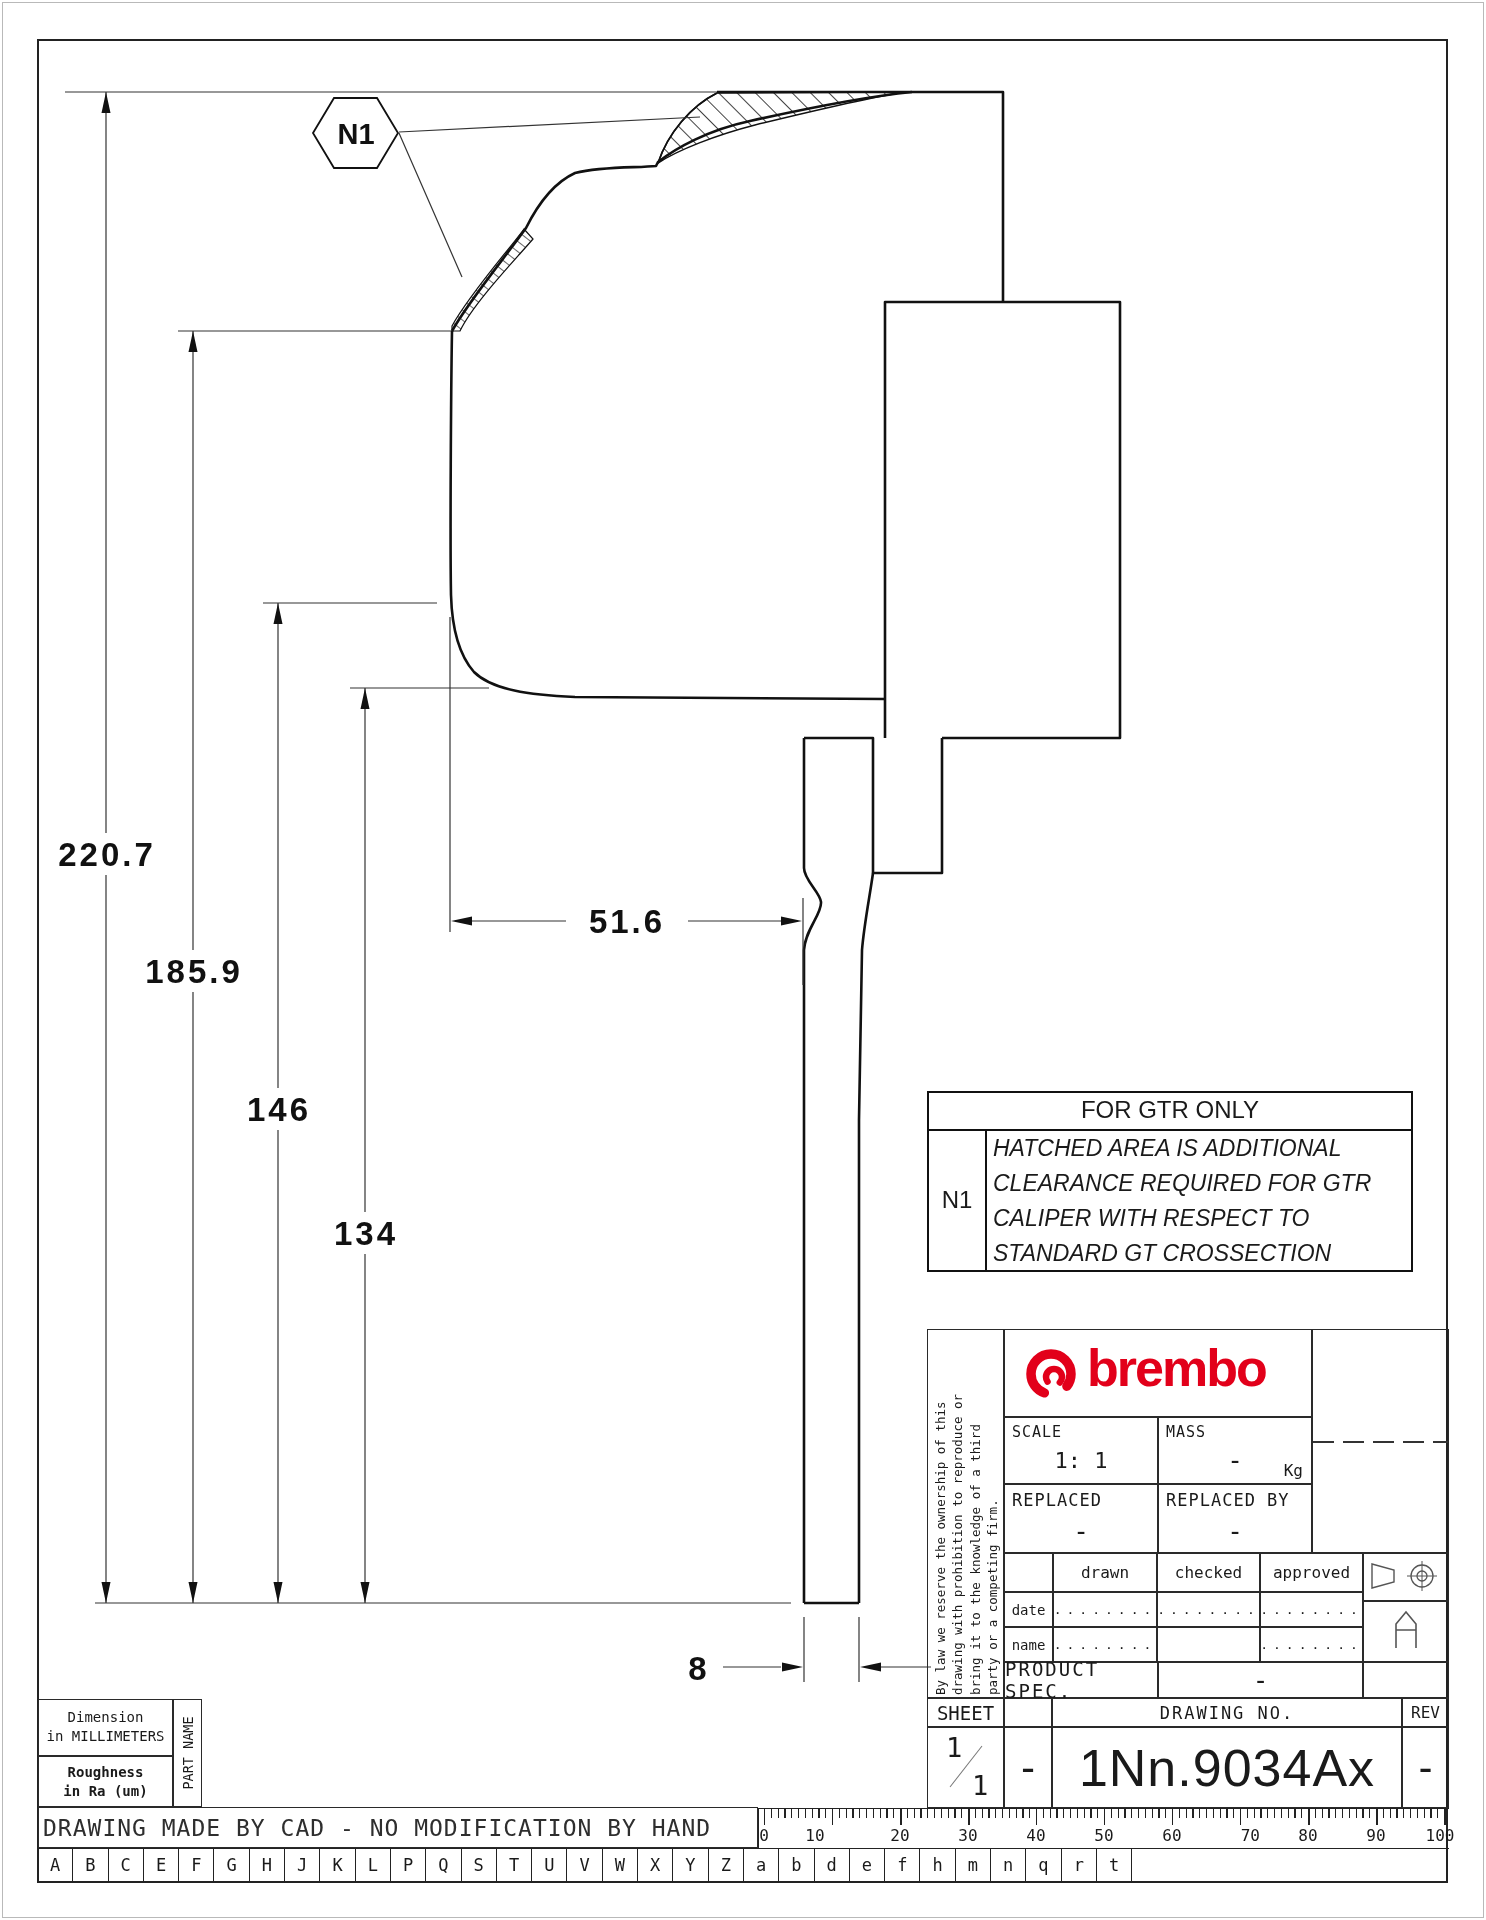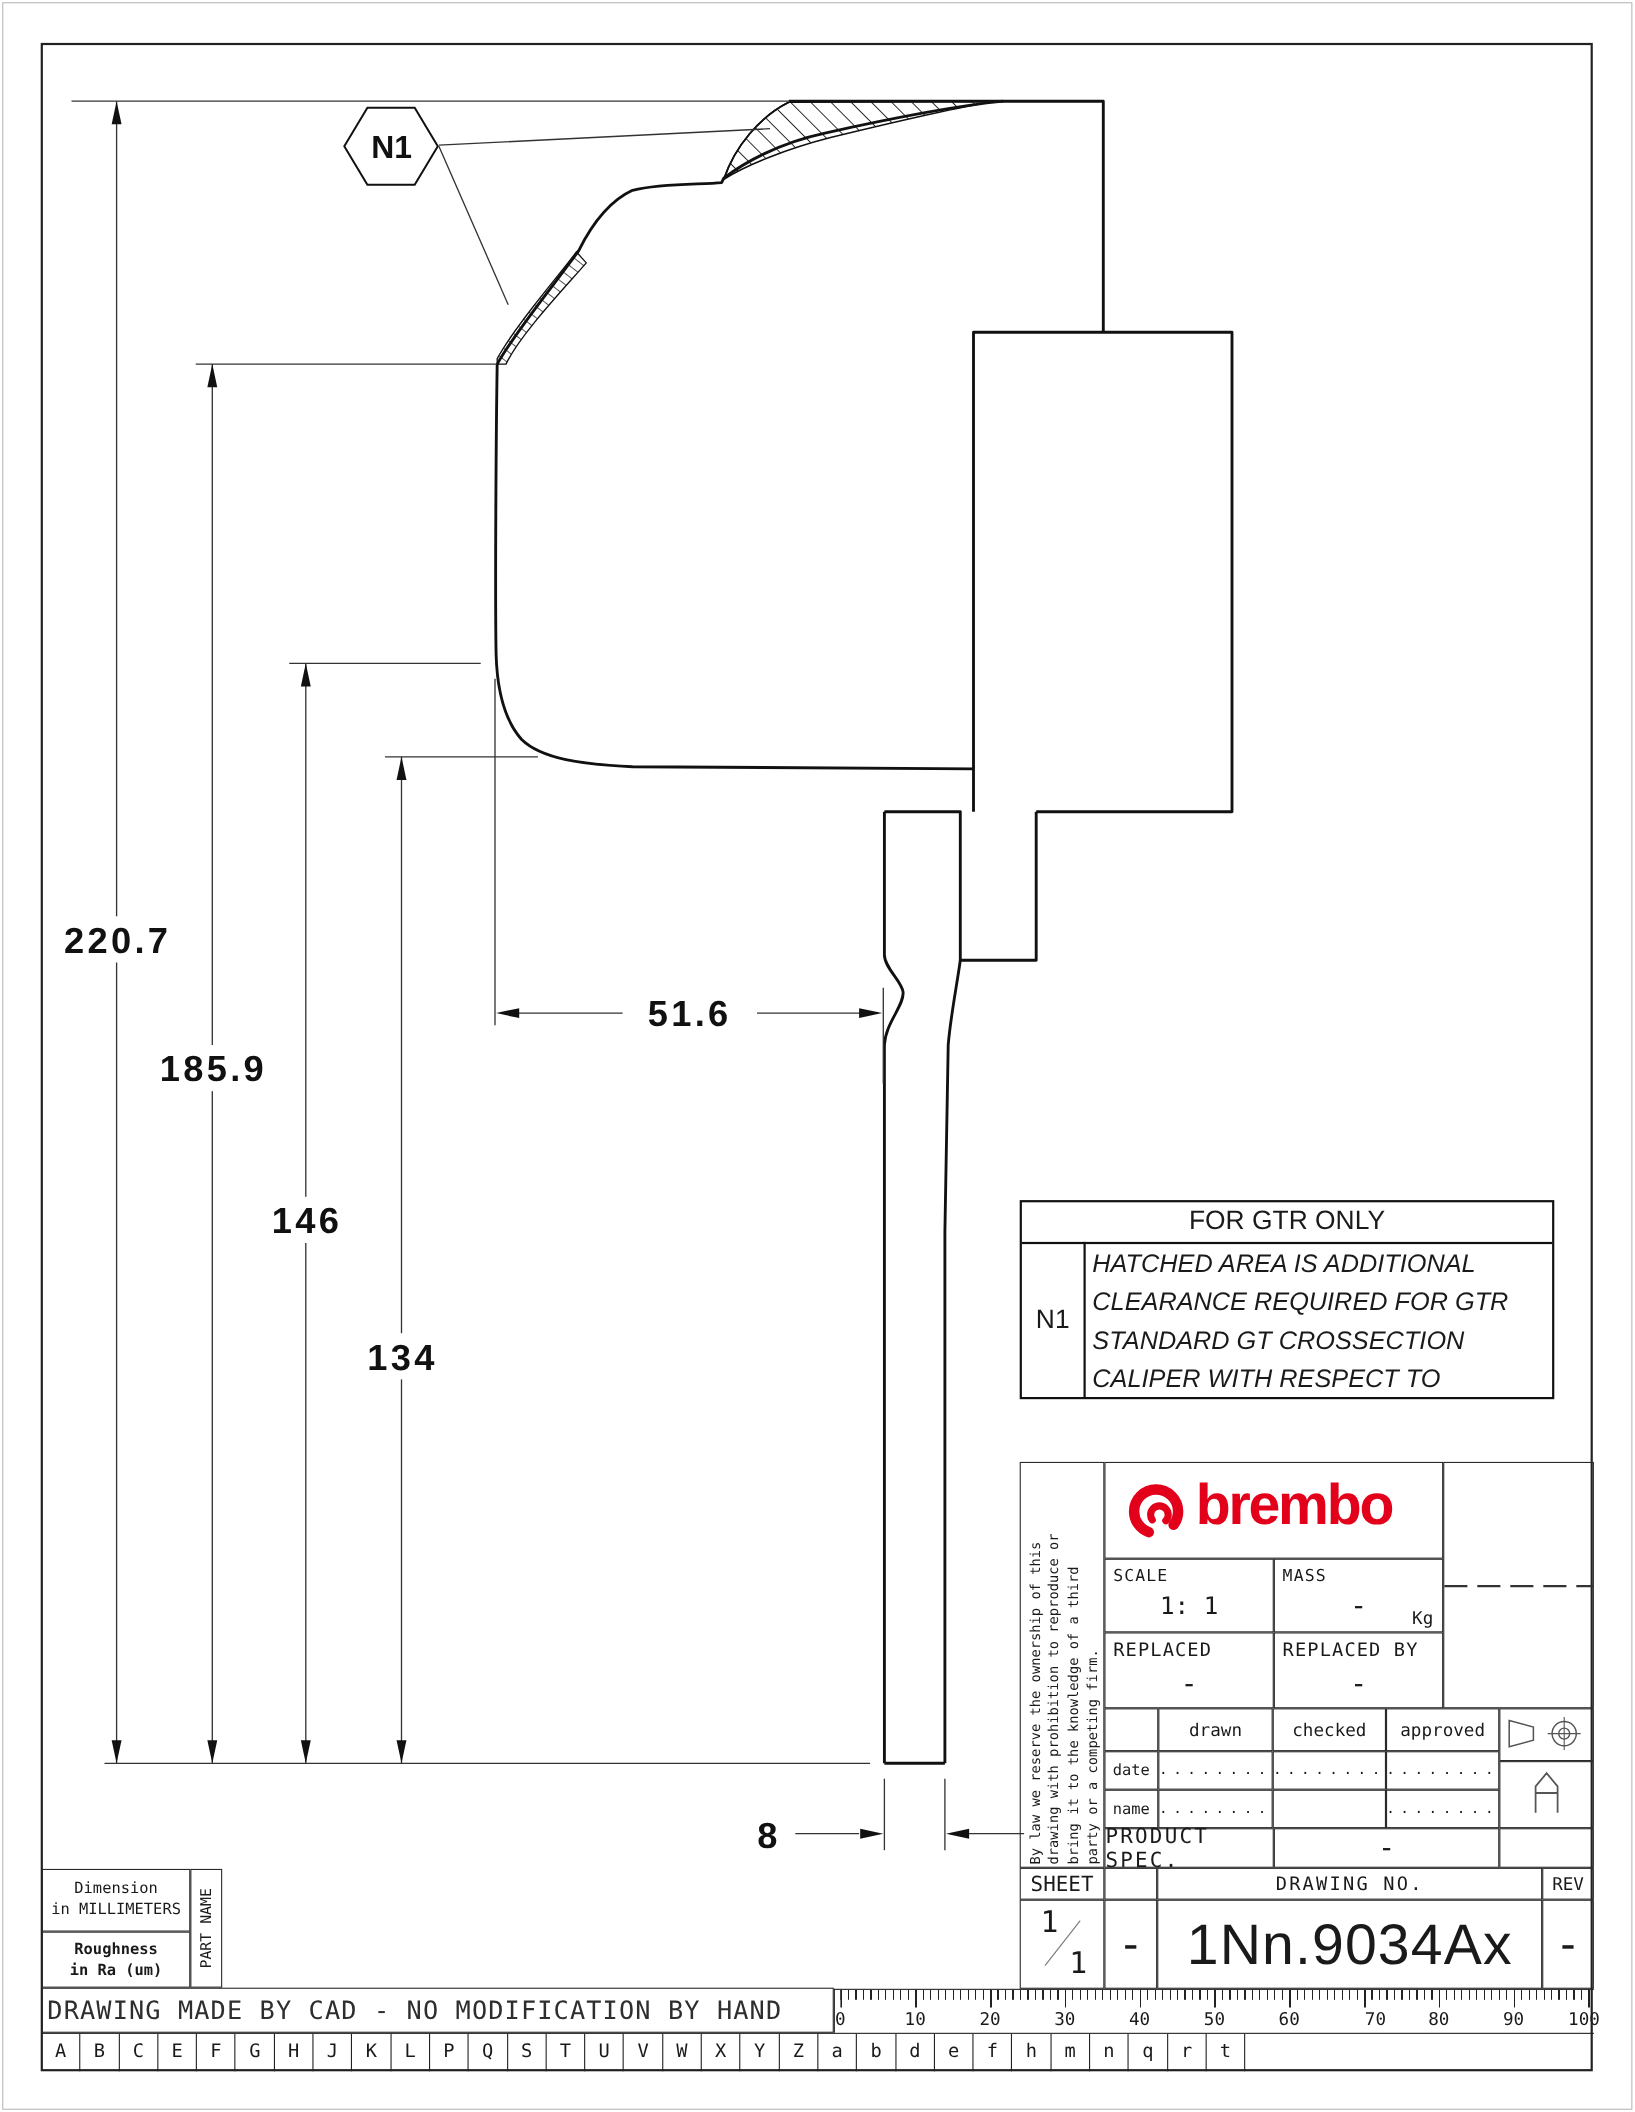--- a/index.html
+++ b/index.html
@@ -121,22 +121,22 @@
 
     <line x1="1313" y1="1442" x2="1448" y2="1442" stroke="#333" stroke-width="2" stroke-dasharray="21 9"></line>
   </svg>
 
   <div class="abs gtr">
     <div class="gtr-head">FOR GTR ONLY</div>
     <div class="gtr-ref">N1</div>
     <div class="gtr-note">
       <div>HATCHED AREA IS ADDITIONAL</div>
       <div>CLEARANCE REQUIRED FOR GTR</div>
+      <div>CALIPER WITH RESPECT TO</div>
       <div>STANDARD GT CROSSECTION</div>
-      <div>CALIPER WITH RESPECT TO</div>
     </div>
   </div>
 
   <div class="abs cell disclaimer">
     <div class="disclaimer-inner">
       <div>By law we reserve the ownership of this</div>
       <div>drawing with prohibition to reproduce or</div>
       <div>bring it to the knowledge of a third</div>
       <div>party or a competing firm.</div>
     </div>
@@ -214,21 +214,21 @@
     <span style="position:absolute;left:44px;top:42px;font-size:27px;">1</span>
   </div>
   <div class="abs cell vcenter" style="left:1004px;top:1727px;width:48px;height:81px;font-size:40px;">-</div>
   <div class="abs cell vcenter sans" style="left:1052px;top:1727px;width:350px;height:81px;font-size:52px;letter-spacing:1px;">1Nn.9034Ax</div>
   <div class="abs cell vcenter" style="left:1402px;top:1727px;width:47px;height:81px;font-size:40px;">-</div>
 
   <div class="abs ruler">
     <div class="ticks-minor"></div>
     <div class="ticks-major"></div>
     <span class="rnum" style="left:-15px;">0</span>
-    <span class="rnum" style="left:53px;">10</span>
+    <span class="rnum" style="left:36px;">10</span>
     <span class="rnum" style="left:121px;">20</span>
     <span class="rnum" style="left:189px;">30</span>
     <span class="rnum" style="left:257px;">40</span>
     <span class="rnum" style="left:325px;">50</span>
     <span class="rnum" style="left:393px;">60</span>
     <span class="rnum" style="left:461px;text-align:right;">70</span>
     <span class="rnum" style="left:529px;">80</span>
     <span class="rnum" style="left:597px;">90</span>
     <span class="rnum" style="left:661px;">100</span>
   </div>

